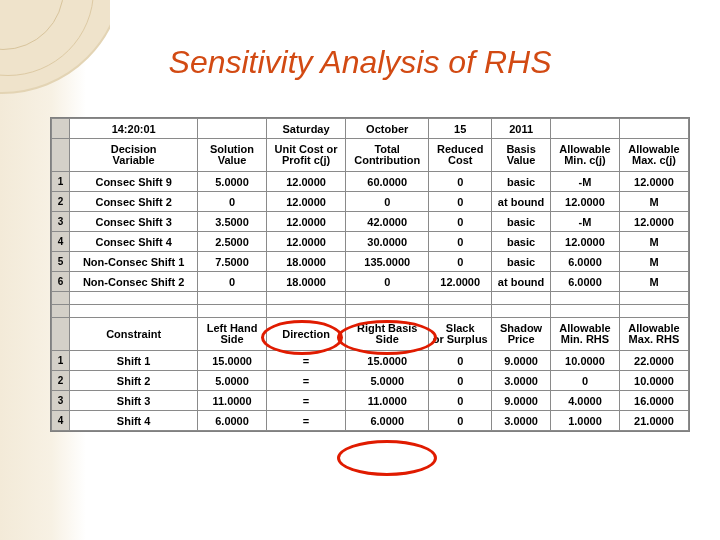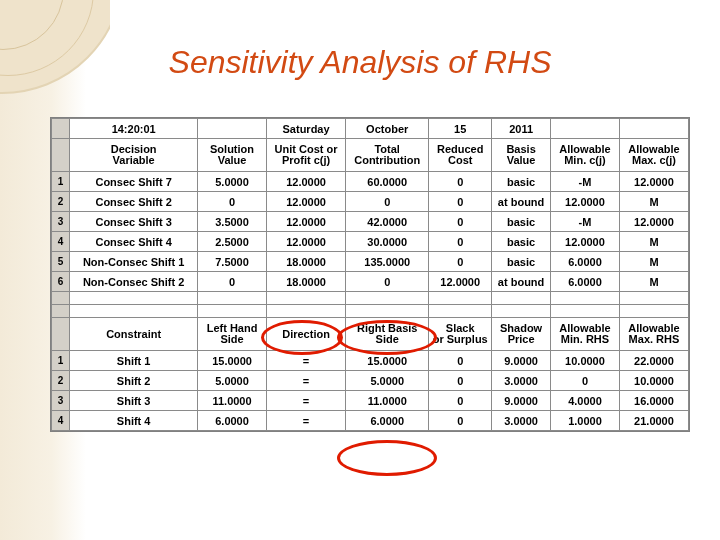--- a/index.html
+++ b/index.html
@@ -235,21 +235,21 @@
         <span class="two-line">Min. c(j)</span>
       </td>
       <td>
         <span class="two-line">Allowable</span>
         <span class="two-line">Max. c(j)</span>
       </td>
     </tr>
 
     <tr>
       <td class="rowhead">1</td>
-      <td class="lbl">Consec Shift 7</td>
+      <td class="lbl">Consec Shift 9</td>
       <td>5.0000</td>
       <td>12.0000</td>
       <td>60.0000</td>
       <td>0</td>
       <td>basic</td>
       <td>-M</td>
       <td>12.0000</td>
     </tr>
     <tr>
       <td class="rowhead">2</td>

